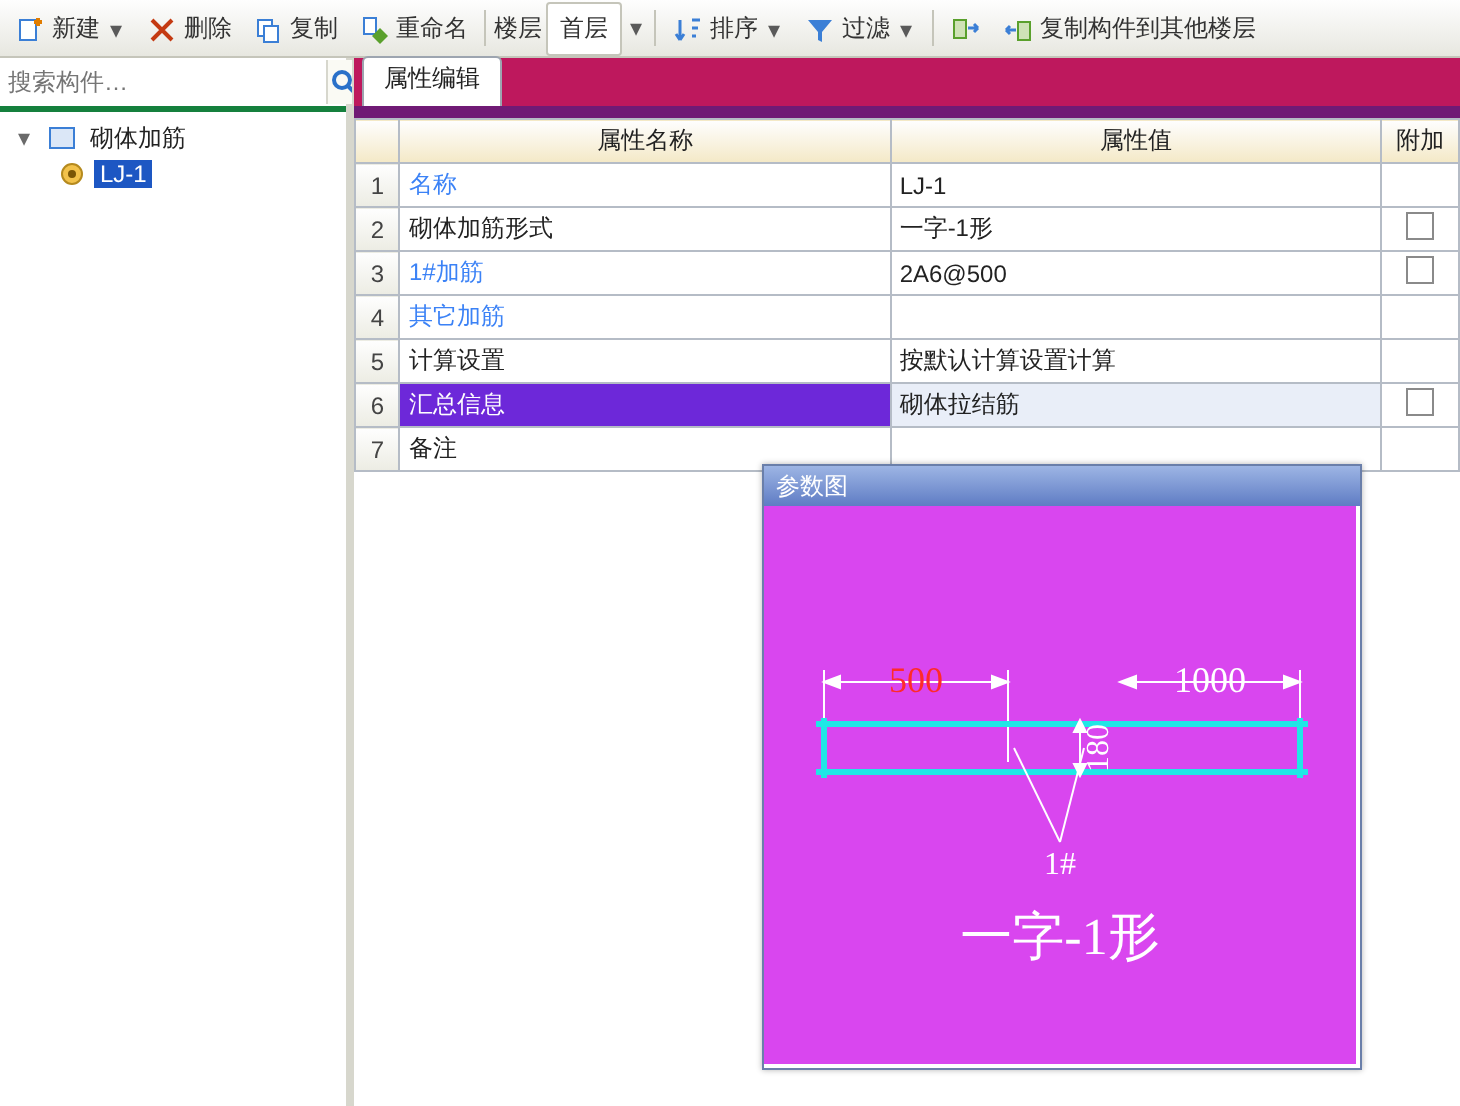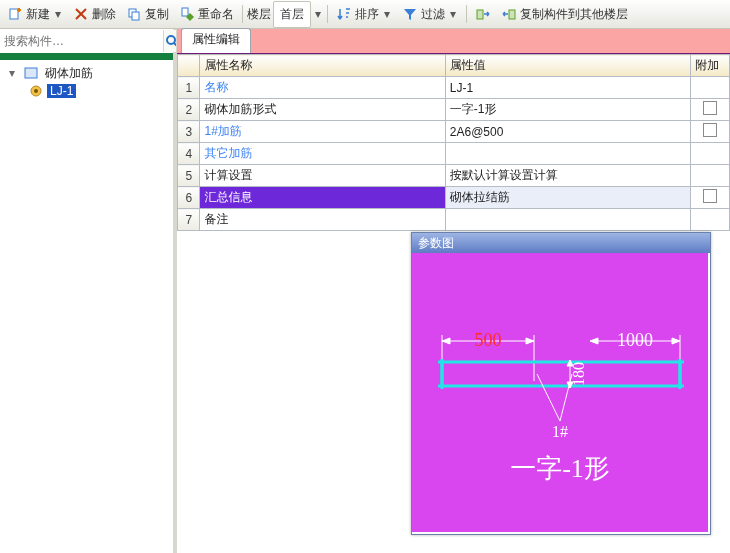--- a/index.html
+++ b/index.html
@@ -1,52 +1,52 @@
 <!DOCTYPE html>
 <html><head>
 <meta charset="utf-8">
 <style>
   html,body{margin:0;padding:0;font-family:"Microsoft YaHei",SimSun,Arial,sans-serif;font-size:12px;color:#222;background:#fff}
   .root{width:730px;height:553px;box-sizing:border-box;}
   
   .toolbar{height:26px;display:flex;align-items:center;gap:2px;padding:1px 3px;background:linear-gradient(#fefefe,#e7e7e0);border-bottom:1px solid #c5c5ba;color:#333;white-space:nowrap;overflow:hidden}
-  .tbtn{display:inline-flex;align-items:flex-start;gap:3px;padding:2px 4px;border-radius:2px;cursor:default}
+  .tbtn{display:inline-flex;align-items:flex-end;gap:3px;padding:2px 4px;border-radius:2px;cursor:default}
   .icon{width:16px;height:16px;display:inline-flex;align-items:center;justify-content:center}
   .sep{width:1px;height:18px;background:#c5c5ba;margin:0 2px}
   .dd{width:10px;height:16px;display:flex;align-items:center;justify-content:center;color:#5a5a5a}
   .tlabel{font-size:12px}
   
   .split{display:flex;height:527px}
   .sidebar{width:176px;border-right:3px solid #d7d7cd;box-sizing:border-box;display:flex;flex-direction:column}
-  .search{display:flex;align-items:center;border-bottom:7px solid #15803d;height:24px}
+  .search{display:flex;align-items:center;border-bottom:3px solid #15803d;height:24px}
   .search input{flex:1;border:none;outline:none;font-size:12px;padding:2px 4px;color:#999;background:#fff}
   .search .btn{width:22px;height:22px;border:1px solid #d7d7cd;border-top:none;border-bottom:none;display:flex;align-items:center;justify-content:center;background:#fafaf4}
   .tree{padding:4px 2px}
   .tree-row{display:flex;align-items:center;gap:3px;height:18px;padding:0 2px}
   .tree-ind{width:16px;display:flex;justify-content:center;color:#6a6a6a}
   .tree-label{padding:0 3px}
   .tree-sel{background:#1d57c3;color:#fff}
   
   .main{flex:1;display:flex;flex-direction:column;border-left:1px solid #d7d7cd}
-  .tabbar{height:24px;display:flex;align-items:flex-end;background:#fca5a5;border-bottom:1px solid #701a75;padding-left:4px}
+  .tabbar{height:24px;display:flex;align-items:flex-end;background:#be185d;border-bottom:6px solid #701a75;padding-left:4px}
   .tab{height:22px;padding:2px 10px 0;border:1px solid #9da5b0;border-bottom:none;background:#fff;border-radius:3px 3px 0 0;font-size:12px}
   .gridwrap{padding:0;overflow:auto}
   table.grid{border-collapse:collapse;width:100%;table-layout:fixed}
   table.grid th,table.grid td{border:1px solid #b5bcc6;font-size:12px;padding:2px 4px;height:18px;box-sizing:border-box;overflow:hidden;white-space:nowrap}
-  table.grid th{background:linear-gradient(#fefefe,#f4e9c6);font-weight:normal;text-align:left}
+  table.grid th{background:linear-gradient(#fefefe,#f4e9c6);font-weight:normal;text-align:center}
   .rowh{width:22px;text-align:center;background:linear-gradient(#fefefe,#ecece3);color:#444}
   .col-name{width:240px}
   .col-val{width:240px}
   .col-ext{width:38px;text-align:center}
   .link{color:#3b82f6}
   tr.selrow td.namecell{background:#6d28d9;color:#fff}
   tr.selrow td.valcell{background:#e9eef8}
   .chk{width:12px;height:12px;border:1px solid #8a8a8a;display:inline-block}
   
-  .param{position:absolute;left:411px;top:232px;width:298px;height:301px;border:1px solid #6a7faa;box-shadow:0 0 3px rgba(0,0,0,0.3)}
+  .param{position:absolute;left:381px;top:232px;width:298px;height:301px;border:1px solid #6a7faa;box-shadow:0 0 3px rgba(0,0,0,0.3)}
   .param-title{height:20px;background:linear-gradient(#9db5e4,#5f7cc4);color:#fff;font-size:12px;padding:2px 6px;box-sizing:border-box}
   .param-body{position:relative;width:296px;height:279px;background:#d946ef}
   .param-body svg{width:100%;height:100%}
   .rel{position:relative}
 </style>
 </head>
 <body>
 
 <div class="root rel">
 

